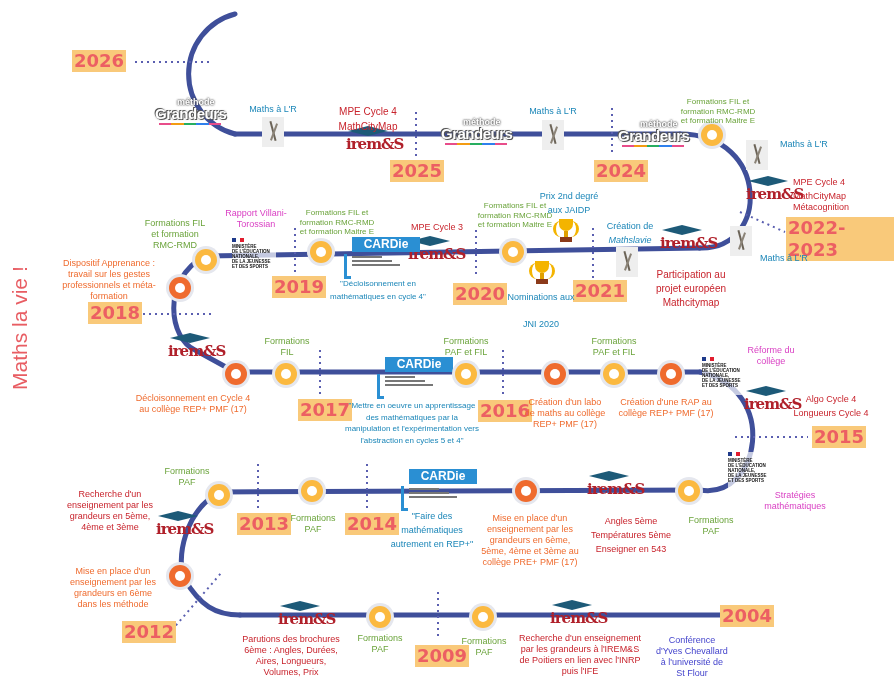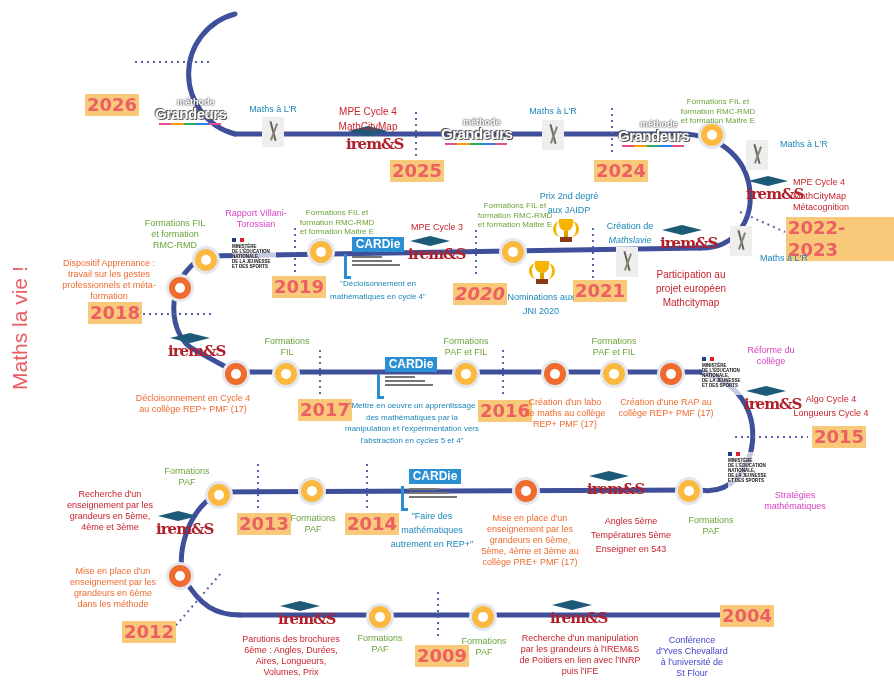--- a/index.html
+++ b/index.html
@@ -35,21 +35,21 @@
   .compass::before { content:""; position:absolute; left:10px; top:4px; width:2px; height:20px; background:#6b6357; transform:rotate(-15deg); }
   .compass::after { content:""; position:absolute; left:11px; top:6px; width:2px; height:18px; background:#8b8377; transform:rotate(20deg); }
   .grandeurs { position:absolute; width:72px; height:26px; transform:translate(-50%,-50%); }
   .grandeurs .g1 { position:absolute; left:22px; top:-2px; font-size:9px; color:#fff; font-weight:bold;
                    text-shadow:0 0 2px #555,0 0 2px #555; }
   .grandeurs .g2 { position:absolute; left:0; top:6px; font-size:15px; font-weight:bold; color:#fff;
                    text-shadow:0 0 2px #555,1px 1px 0 #555,-1px -1px 0 #555; letter-spacing:-0.5px; }
   .grandeurs .bar { position:absolute; left:4px; top:24px; width:62px; height:2px;
                     background:linear-gradient(90deg,#e84d8a 0 20%,#f39c12 20% 40%,#27ae60 40% 60%,#2f80ed 60% 80%,#e84d8a 80%); }
   .cardie { position:absolute; width:60px; height:40px; transform:translate(-50%,-50%); }
-  .cardie .head { position:absolute; left:8px; top:0; width:52px; height:15px; background:#2a8fd3; color:#fff;
+  .cardie .head { position:absolute; left:8px; top:0; width:68px; height:15px; background:#2a8fd3; color:#fff;
                   font-weight:bold; font-size:12px; line-height:15px; text-align:center; }
   .cardie .foot { position:absolute; left:0; top:17px; width:4px; height:22px; border-left:3px solid #2a8fd3; border-bottom:3px solid #2a8fd3; }
   .cardie .ln { position:absolute; left:8px; height:2px; background:#777; }
   .ministere { position:absolute; width:44px; height:38px; transform:translate(-50%,-50%); background:rgba(255,255,255,0.7); }
   .ministere .flag { position:absolute; left:0; top:0; width:12px; height:4px;
                      background:linear-gradient(90deg,#1e3a8a 0 33%,#fff 33% 66%,#e11d2e 66%); }
   .ministere .t { position:absolute; left:0; top:6px; font-size:4.5px; line-height:5px; font-weight:bold; color:#111; white-space:pre; }
   .trophy { position:absolute; width:26px; height:28px; transform:translate(-50%,-50%); }
   .trophy .cup { position:absolute; left:6px; top:2px; width:14px; height:12px; background:#f4b400; border-radius:0 0 7px 7px; }
   .trophy .stem { position:absolute; left:11px; top:14px; width:4px; height:6px; background:#e0a000; }
@@ -89,26 +89,26 @@
       <line x1="735" y1="437" x2="808" y2="437"></line>
       <line x1="367" y1="464" x2="367" y2="510"></line>
       <line x1="258" y1="464" x2="258" y2="510"></line>
       <line x1="172" y1="630" x2="222" y2="572"></line>
       <line x1="438" y1="592" x2="438" y2="640"></line>
     </g>
   </svg>
 
   <div class="title-vertical">Maths la vie !</div>
 
-  <div class="year" style="left:85px;top:50px;margin-top:44px;">2026</div>
+  <div class="year" style="left:72px;top:50px;">2026</div>
   <div class="year" style="left:390px;top:160px;">2025</div>
   <div class="year" style="left:594px;top:160px;">2024</div>
   <div class="year" style="left:786px;top:217px;">2022-2023</div>
   <div class="year" style="left:573px;top:280px;">2021</div>
-  <div class="year" style="left:453px;top:283px;font-style:italic;">2020</div>
+  <div class="year" style="left:453px;top:283px;">2020</div>
   <div class="year" style="left:272px;top:276px;">2019</div>
   <div class="year" style="left:88px;top:302px;">2018</div>
   <div class="year" style="left:298px;top:399px;">2017</div>
   <div class="year" style="left:478px;top:400px;">2016</div>
   <div class="year" style="left:812px;top:426px;">2015</div>
   <div class="year" style="left:345px;top:513px;">2014</div>
   <div class="year" style="left:237px;top:513px;">2013</div>
   <div class="year" style="left:122px;top:621px;">2012</div>
   <div class="year" style="left:415px;top:645px;">2009</div>
   <div class="year" style="left:720px;top:605px;">2004</div>
@@ -212,21 +212,21 @@
   <div class="lbl blue" style="left:630px;top:221px;">
     <div>Création de</div>
       <div style="font-style:italic;margin-top:3px">Mathslavie</div>
   </div>
   <div class="lbl blue" style="left:569px;top:191px;">
     <div>Prix 2nd degré</div>
       <div style="margin-top:3px">aux JAIDP</div>
   </div>
   <div class="lbl blue" style="left:541px;top:292px;">
     <div>Nominations aux</div>
-      <div style="margin-top:3px">JNI 2020</div>
+      <div style="margin-top:16px">JNI 2020</div>
   </div>
   <div class="lbl green small" style="left:515px;top:201px;">
     <div>Formations  FIL et</div>
       <div>formation RMC-RMD</div>
       <div>et formation Maitre E</div>
   </div>
   <div class="lbl red" style="left:437px;top:222px;">MPE Cycle 3</div>
   <div class="lbl blue small" style="left:378px;top:279px;">
     <div>"Décloisonnement en</div>
       <div style="margin-top:3px">mathématiques en cycle 4"</div>
@@ -416,21 +416,21 @@
   </div>
   <div class="lbl green" style="left:380px;top:633px;">
     <div>Formations</div>
       <div>PAF</div>
   </div>
   <div class="lbl green" style="left:484px;top:636px;">
     <div>Formations</div>
       <div>PAF</div>
   </div>
   <div class="lbl red" style="left:580px;top:633px;">
-    <div>Recherche d'un manipulation</div>
+    <div>Recherche d'un enseignement</div>
       <div>par les grandeurs à l'IREM&amp;S</div>
       <div>de Poitiers en lien avec l'INRP</div>
       <div>puis l'IFE</div>
   </div>
   <div class="lbl indigo" style="left:692px;top:635px;">
     <div>Conférence</div>
       <div>d'Yves Chevallard</div>
       <div>à l'université de</div>
       <div>St Flour</div>
   </div>

